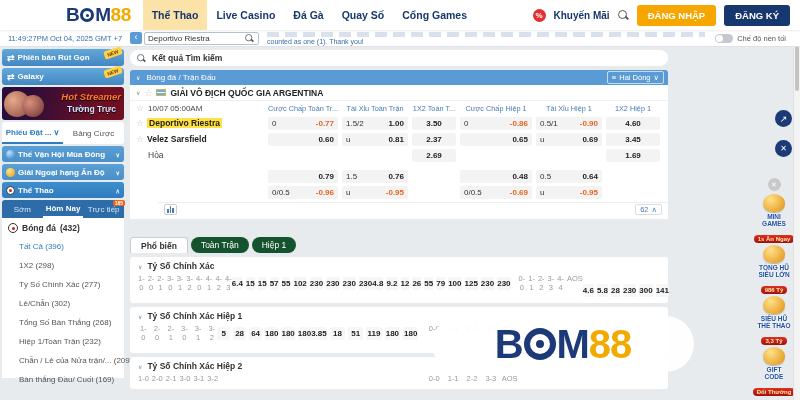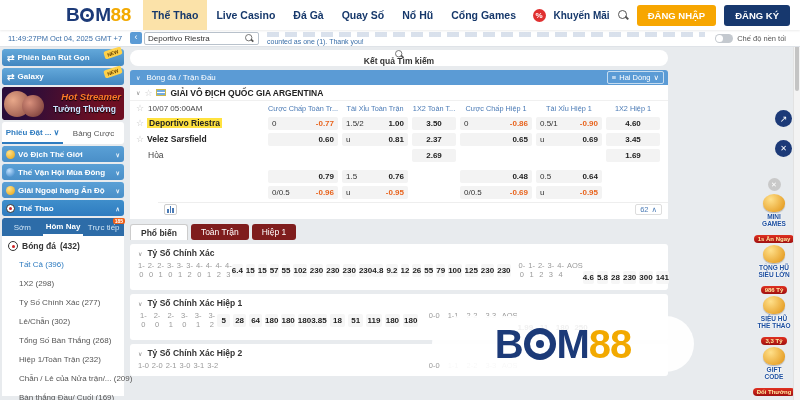--- a/index.html
+++ b/index.html
@@ -69,21 +69,21 @@
   .dbadge{position:absolute;top:0;right:-1px;background:#f06018;color:#fff;font-size:5px;font-weight:700;padding:0 2px;border-radius:2px;}
   .mkpanel{margin:0 2px;background:#fff;height:160px;}
   .mkhead{display:flex;align-items:center;gap:4px;padding:5px 6px 4px 6px;font-size:8.5px;font-weight:800;color:#333;}
   .bigball{width:10px;height:10px;border-radius:50%;background:#fff;border:1px solid #333;position:relative;}
   .bigball::after{content:"";position:absolute;left:3px;top:3px;width:3px;height:3px;border-radius:50%;background:#c22;}
   .mk{height:19px;line-height:19px;padding-left:17px;font-size:8px;color:#555;cursor:pointer;white-space:nowrap;}
   .mk.on{color:#2f7cc0;}
 
   
   .main{position:absolute;left:130px;top:50px;width:538px;}
-  .scard{height:16px;background:#fff;border-radius:8px;display:flex;align-items:center;gap:5px;padding:0 6px;flex-direction:column;}
+  .scard{height:16px;background:#fff;border-radius:8px;display:flex;align-items:center;gap:5px;padding:0 6px;}
   .scard .lb{font-size:8.5px;font-weight:800;color:#333;}
   .bluebar{margin-top:4px;height:15px;background:#5b9bd5;border-radius:3px 3px 0 0;display:flex;align-items:center;color:#fff;font-size:8px;}
   .bluebar .bc{margin:0 6px;font-size:6px;}
   .viewpill{margin-left:auto;margin-right:4px;border:1px solid rgba(255,255,255,.65);border-radius:2px;padding:1px 4px;font-size:7.5px;display:flex;align-items:center;gap:3px;cursor:pointer;}
   .matchcard{background:#fff;padding-bottom:3px;}
   .leaguerow{height:16px;display:flex;align-items:center;gap:4px;padding:0 6px;border-bottom:1px solid #f0f0f0;}
   .leaguerow .cv{font-size:6px;color:#888;}
   .star{color:#c5c5c5;font-size:9px;cursor:pointer;}
   .flag{width:10px;height:7px;border:1px solid #cdb84a;background:linear-gradient(#74acdf 0 33%,#fff 33% 66%,#74acdf 66%);}
   .ltitle{font-size:8.5px;font-weight:800;color:#222;}
@@ -106,22 +106,22 @@
   .cell .od{font-weight:700;color:#222;margin-left:auto;}
   .cell .od.neg{color:#e8641e;}
   .cell.empty{background:transparent;cursor:default;}
   .cell.center{justify-content:center;}
   .cell.center .od{margin:0;}
   .gaprow{height:5px;}
   .morebar{height:14px;border-top:1px solid #eee;margin-top:2px;display:flex;align-items:center;padding:0 6px;margin-left:28px;}
   .chartic{width:13px;height:11px;border:1px solid #ccc;border-radius:2px;display:flex;align-items:flex-end;gap:1px;padding:1px 2px;}
   .chartic i{display:block;width:2px;background:#4a7ab5;}
   .morecount{margin-left:auto;border:1px solid #ddd;border-radius:2px;padding:0 4px;font-size:7.5px;color:#4a7ab5;display:flex;align-items:center;gap:3px;cursor:pointer;}
-  .mtabs{margin-top:5px;display:flex;gap:3px;}
-  .mtab{padding:0 10px;height:16px;line-height:16px;font-size:8.5px;border-radius:3px;background:#7f1d1d;color:#fff;cursor:pointer;}
+  .mtabs{margin-top:18px;display:flex;gap:3px;}
+  .mtab{padding:0 10px;height:16px;line-height:16px;font-size:8.5px;border-radius:8px;background:#14532d;color:#fff;cursor:pointer;}
   .mtab.on{background:#fff;color:#333;border:1px solid #ccc;border-bottom:none;border-radius:3px 3px 0 0;font-weight:700;}
   .scorecard{background:#fff;border-radius:3px;margin-top:4px;padding:4px 8px 6px 8px;}
   .sctitle{display:flex;align-items:center;gap:5px;font-size:8.5px;font-weight:800;color:#333;margin-bottom:3px;}
   .sctitle .cv{font-size:6px;color:#888;font-weight:400;}
   .grid{display:flex;gap:8px;}
   .gl,.gr{display:flex;flex-direction:row;}
   .hs{display:grid;gap:3px;}
   .vs{display:grid;gap:3px;margin-top:3px;}
   .gl10{flex:10;}.gr6{flex:6;}
   .gl10 .hs,.gl10 .vs{grid-template-columns:repeat(10,1fr);}
@@ -164,21 +164,20 @@
         <span class="ballic"></span>
         <span class="m">M</span>
         <span class="n88">88</span>
     </div>
     <div class="nav">
 
     <a class="nv on">Thể Thao</a>
         <a class="nv">Live Casino</a>
         <a class="nv">Đá Gà</a>
         <a class="nv">Quay Số</a>
-        <a class="nv">Nổ Hũ</a>
         <a class="nv">Cổng Games</a>
       </div>
     <div class="topright">
       <span class="promoic">%</span>
       <span class="promolb">Khuyến Mãi</span>
       <span class="mag"></span>
       <button class="btn login">ĐĂNG NHẬP</button>
       <button class="btn reg">ĐĂNG KÝ</button>
     </div>
   </div>
@@ -209,40 +208,35 @@
         <span class="ribbon">NEW</span>
       </div>
         <div class="scut">
         <span class="sw">⇄</span>
         <span>Galaxy</span>
         <span class="ribbon">NEW</span>
       </div>
       </div>
     <div class="hotbanner">
       <div class="hb1">Hot Streamer</div>
-      <div class="hb2">Tường Thưởng</div>
+      <div class="hb2">Tường Trực</div>
     </div>
     <div class="sliptabs">
 
     <span class="st on">
         <span>Phiếu Đặt ...</span>
         <span class="tchev">∨</span>
       </span>
         <span class="st">
         <span>Bảng Cược</span>
 
       </span>
       </div>
     <div>
 
-    <div class="lg">
-        <span class="lgic gold"></span>
-        <span>Vô Địch Thế Giới</span>
-        <span class="chev">∨</span>
-      </div>
         <div class="lg">
         <span class="lgic globe"></span>
         <span>Thế Vận Hội Mùa Đông</span>
         <span class="chev">∨</span>
       </div>
         <div class="lg">
         <span class="lgic gold"></span>
         <span>Giải Ngoại hạng Ấn Độ</span>
         <span class="chev">∨</span>
       </div>

